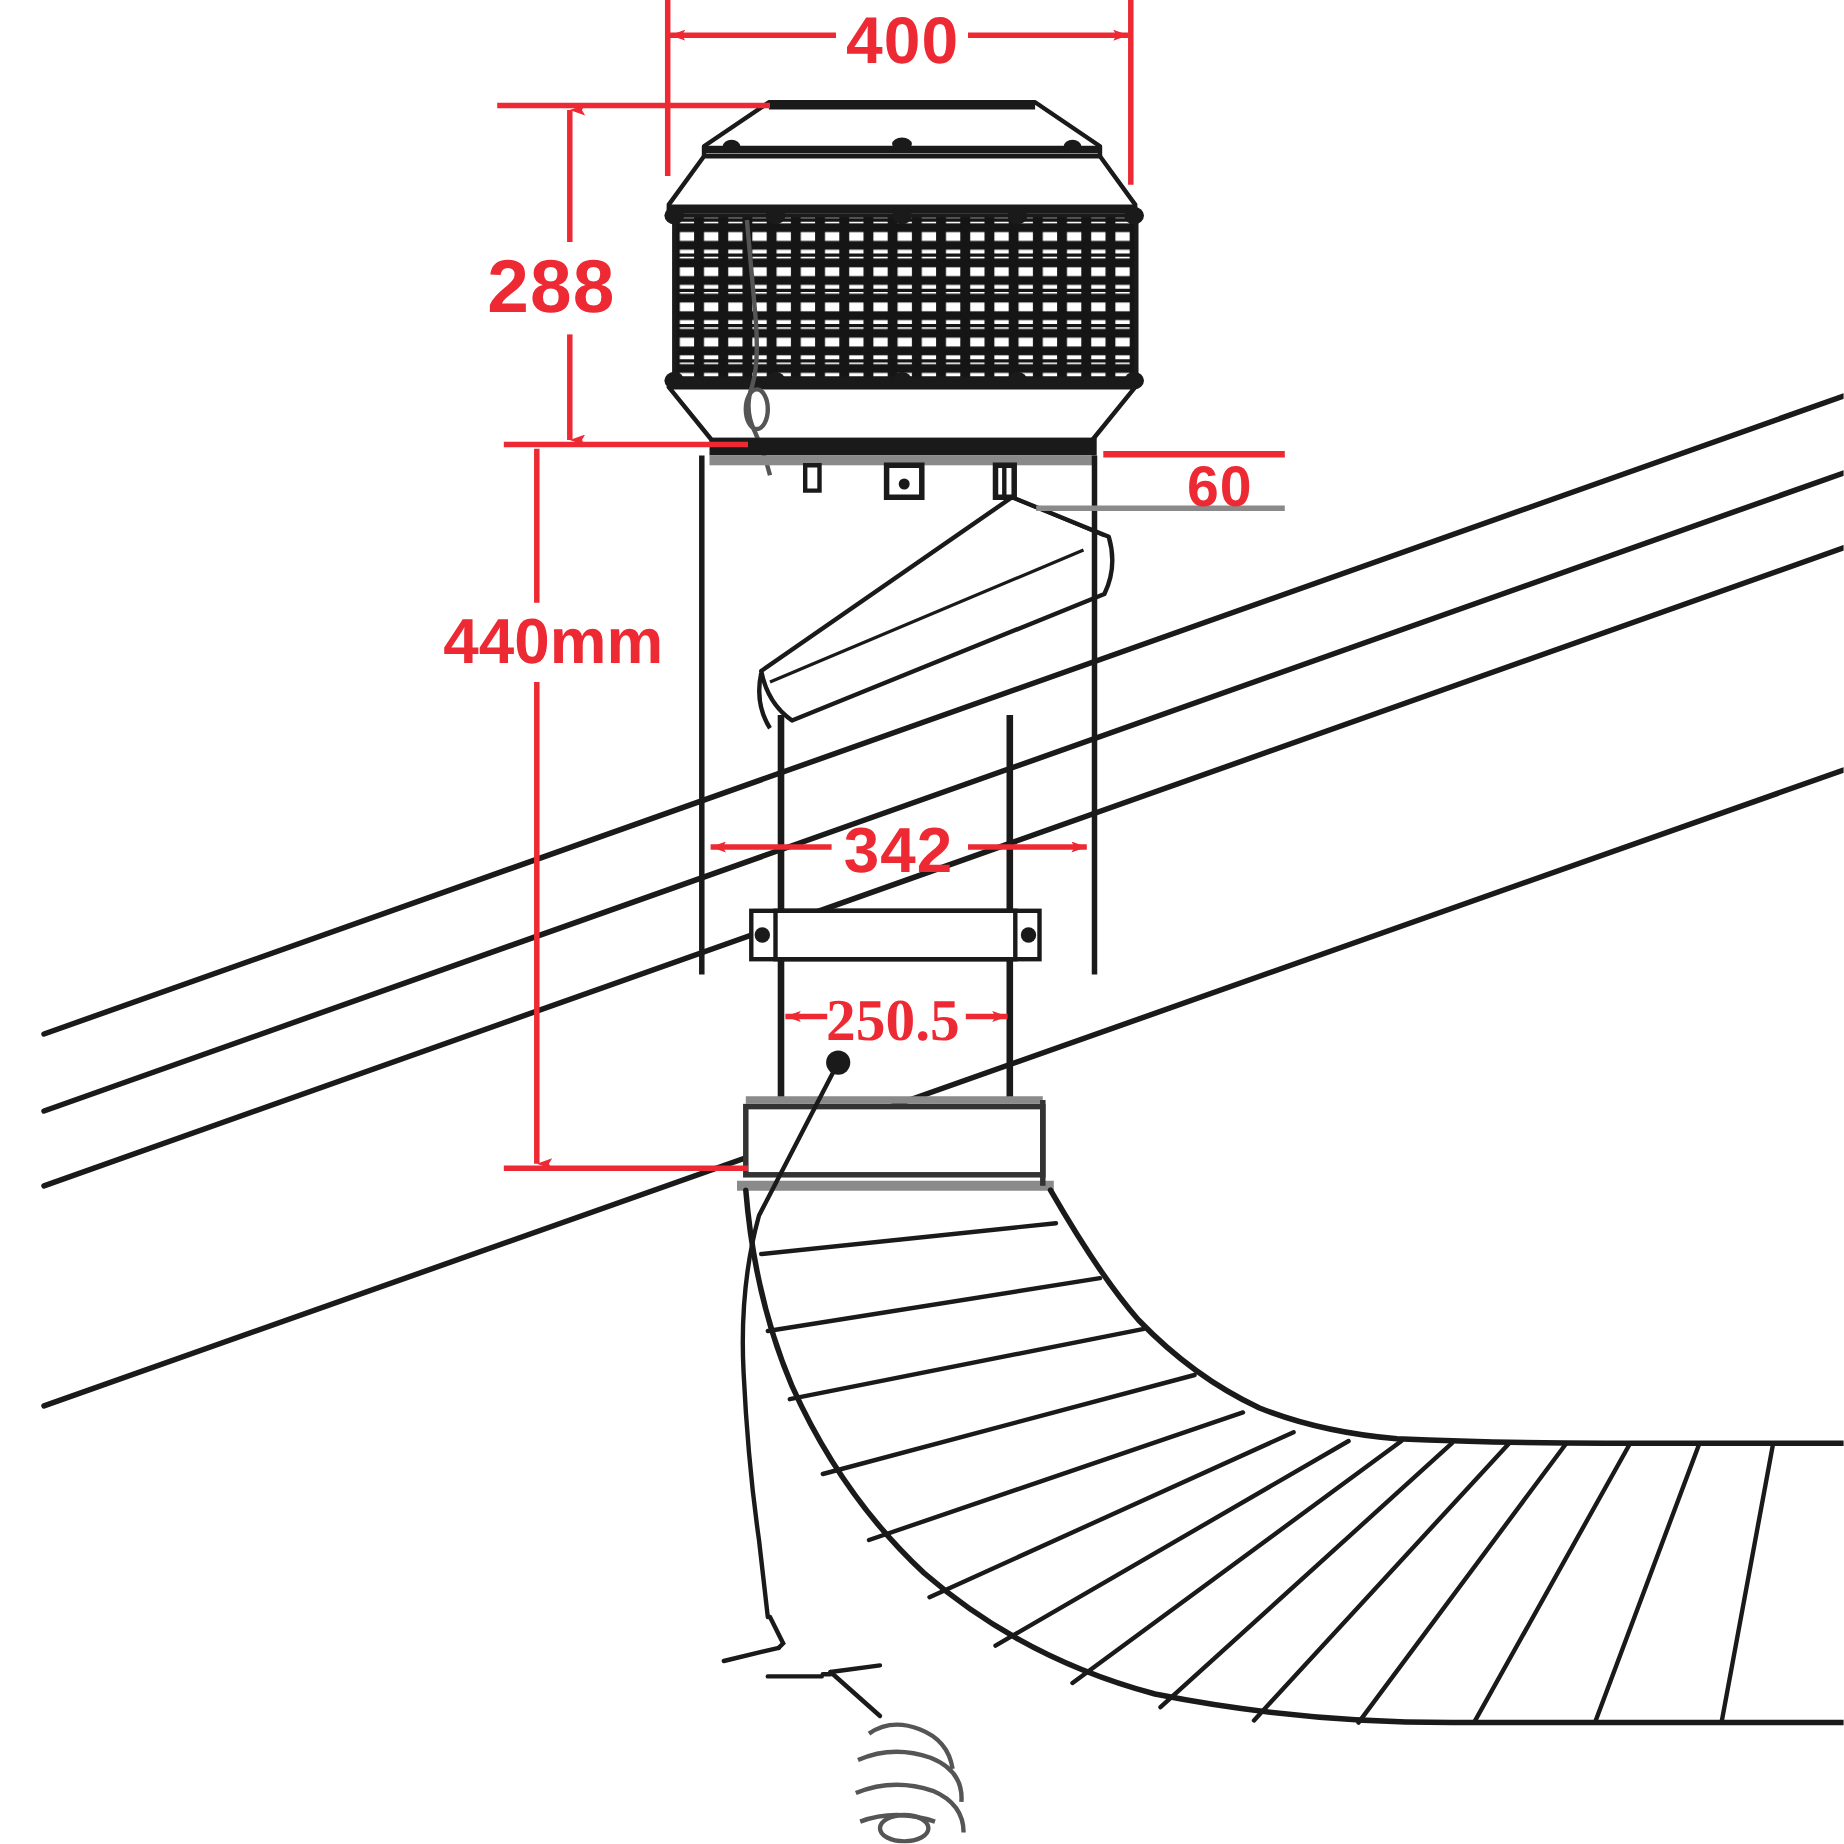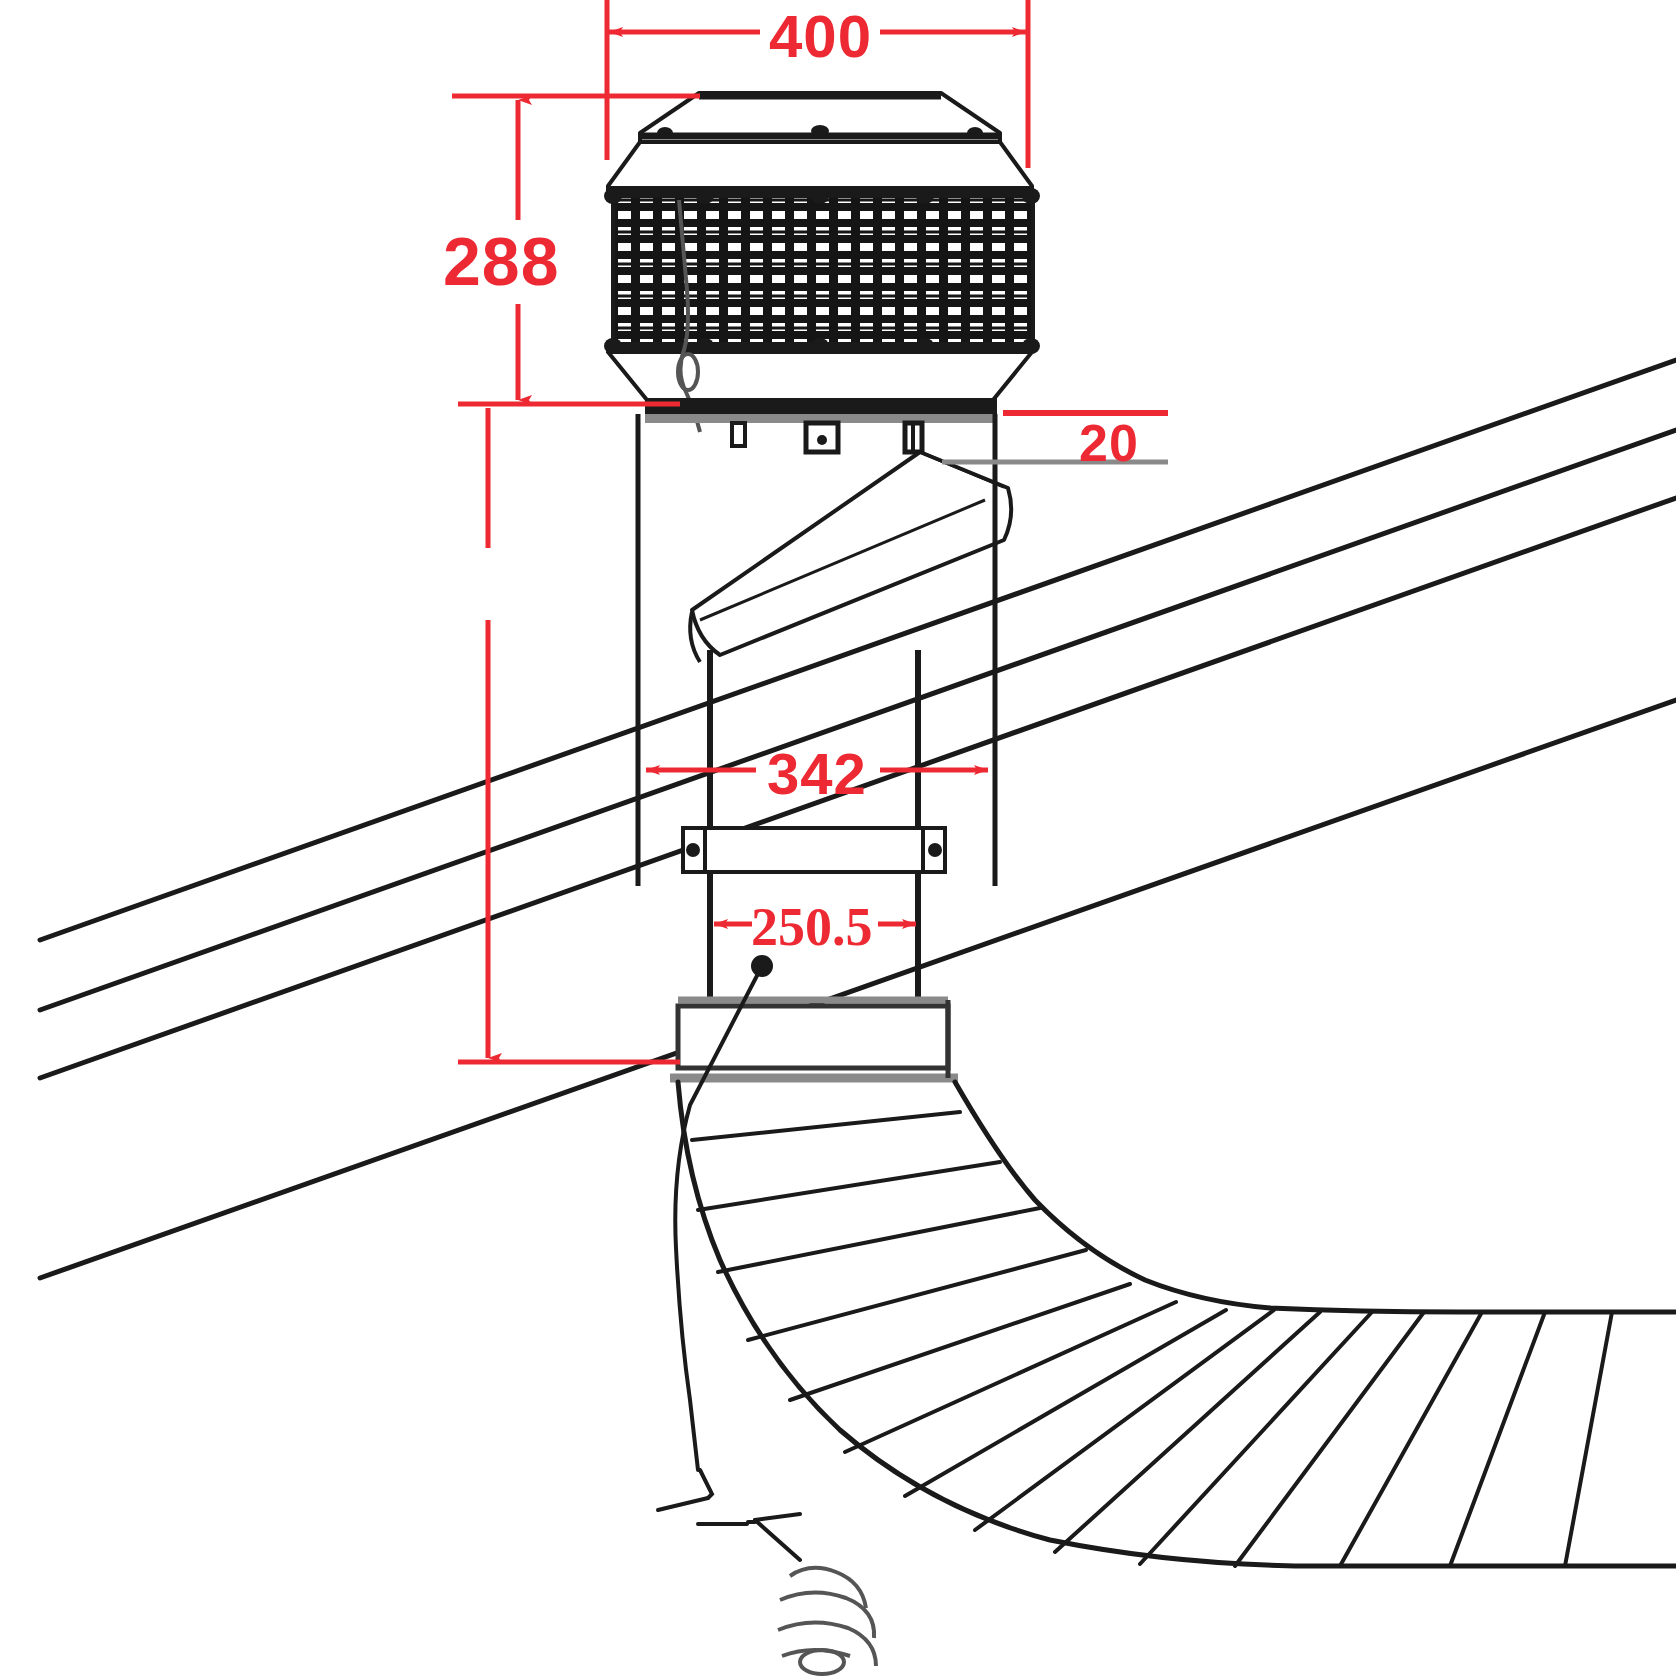--- a/index.html
+++ b/index.html
@@ -237,23 +237,25 @@
   </g>
 
 </svg>
 
 <div class="dimtext" style="position:absolute;left:769px;top:2px;font-size:60px;color:#ed2a33;
             letter-spacing:1px;">400</div>
 
 <div class="dimtext" style="position:absolute;left:443px;top:222px;font-size:68px;color:#ed2a33;
             letter-spacing:1px;">288</div>
 
+<div class="dimtext" style="position:absolute;left:403px;top:550px;font-size:58px;color:#ed2a33;
+            letter-spacing:0px;">440mm</div>
 
 <div class="dimtext" style="position:absolute;left:1079px;top:413px;font-size:52px;color:#ed2a33;
-            letter-spacing:1px;">20</div>
+            letter-spacing:1px;">60</div>
 
 <div class="dimtext" style="position:absolute;left:767px;top:740px;font-size:58px;color:#ed2a33;
             letter-spacing:1px;">342</div>
 
 <div class="dimtext" style="position:absolute;left:751px;top:896px;font-size:54px;color:#ed2a33;
             letter-spacing:0px;font-family:Liberation Serif, serif;">250.5</div>
 
 </div>
 
 </body></html>

